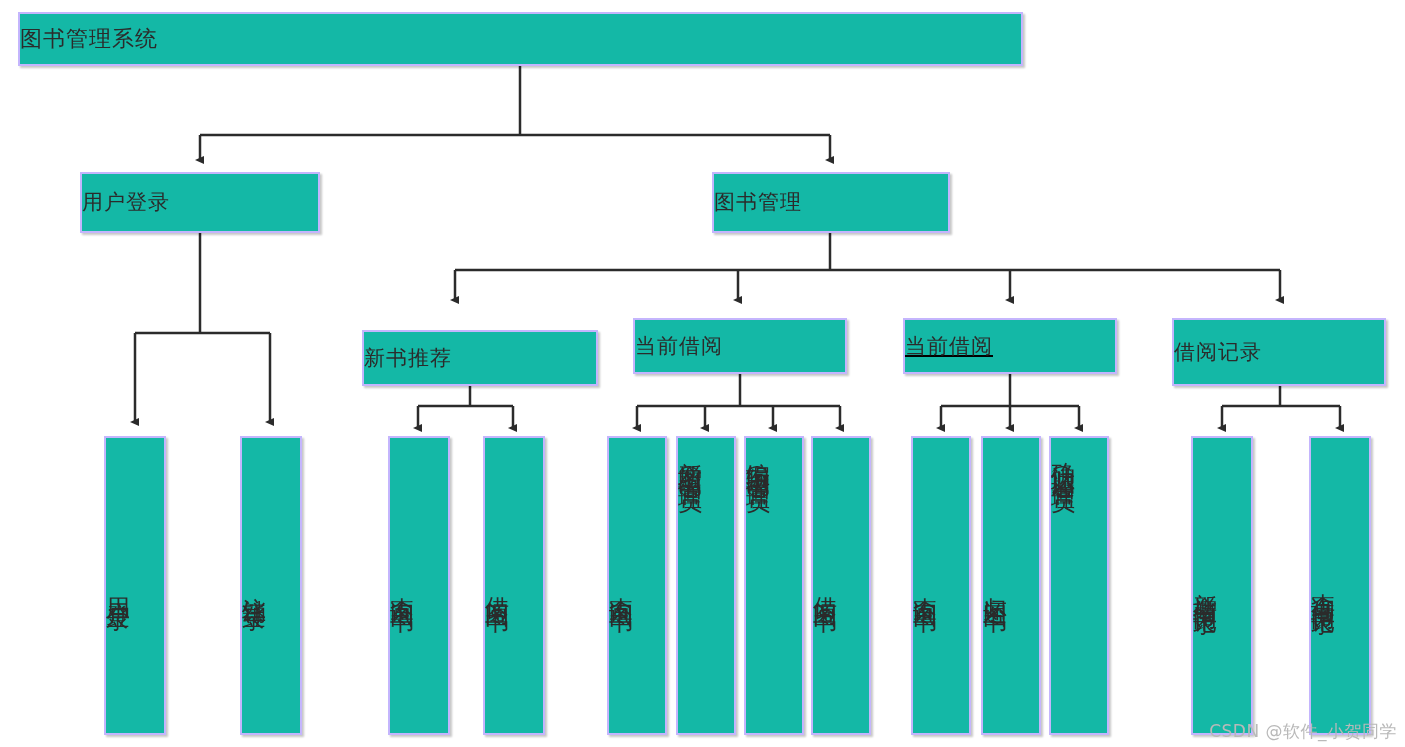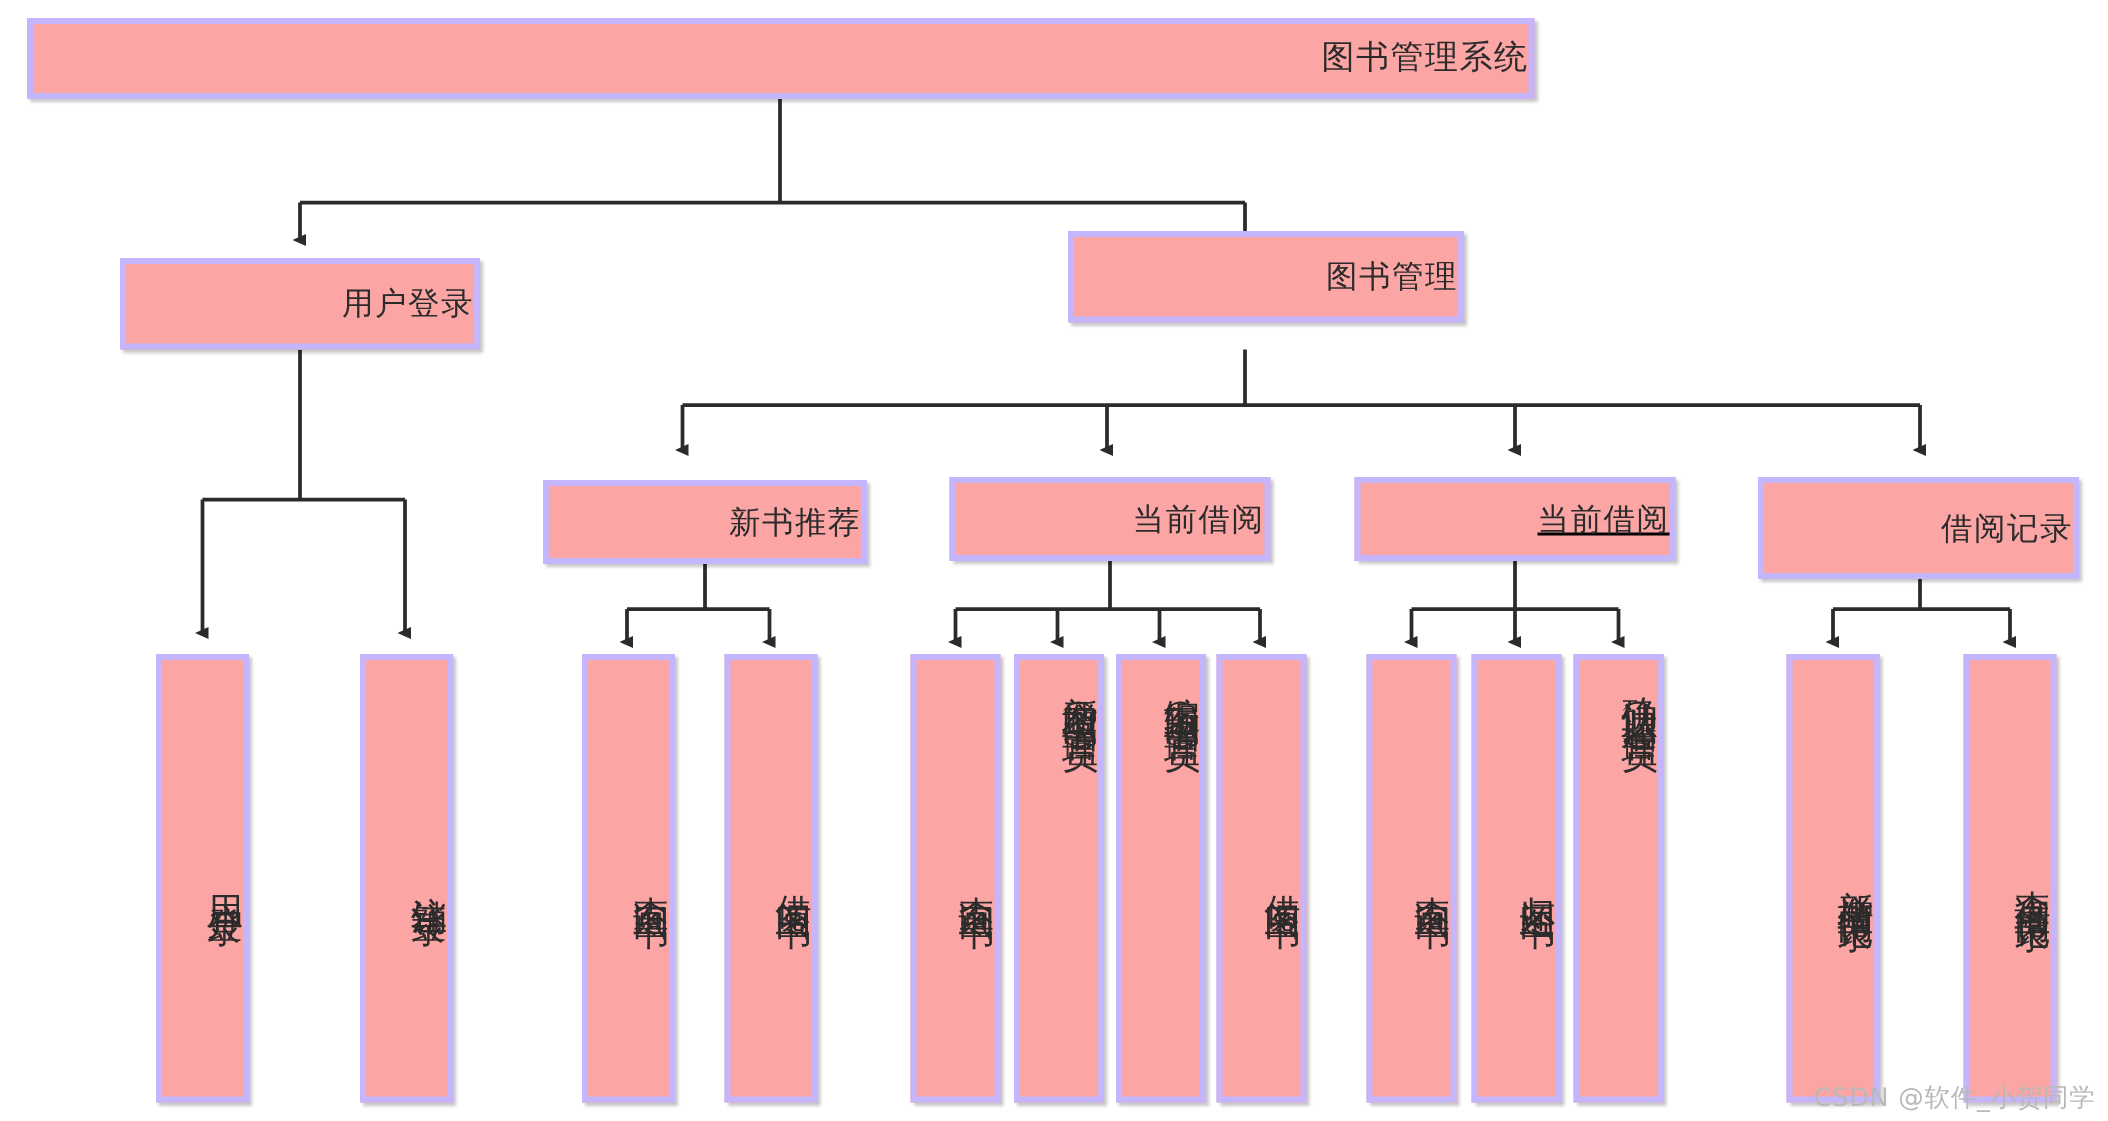--- a/index.html
+++ b/index.html
@@ -20,26 +20,26 @@
   #edge-layer {
     position: absolute;
     left: 0;
     top: 0;
     width: 1405px;
     height: 747px;
   }
   .node {
     position: absolute;
     box-sizing: border-box;
-    background: #fca5a5;
-    border: 4px solid #c4b5fd;
+    background: #14b8a6;
+    border: 2px solid #c4b5fd;
     box-shadow: 2px 2px 2px rgba(0,0,0,0.22);
     display: flex;
     align-items: center;
-    justify-content: flex-end;
+    justify-content: flex-start;
     z-index: 2;
   }
   .node-label {
     color: #2b2b2b;
     line-height: 1.05;
     text-align: center;
     white-space: nowrap;
   }
   .node.root .node-label {
     font-size: 22px;
@@ -130,25 +130,25 @@
     </g>
   </svg>
 
   <div class="node root" style="left:18px; top:12px; width:1005px; height:54px;">
     <span class="node-label">图书管理系统</span>
   </div>
 
   <div class="node level2" style="left:80px; top:172px; width:240px; height:61px;">
     <span class="node-label">用户登录</span>
   </div>
-  <div class="node level2" style="left:712px; top:154px; width:264px; height:61px;">
+  <div class="node level2" style="left:712px; top:172px; width:238px; height:61px;">
     <span class="node-label">图书管理</span>
   </div>
 
-  <div class="node level2" style="left:362px; top:320px; width:216px; height:56px;padding-left:28px;">
+  <div class="node level2" style="left:362px; top:330px; width:236px; height:56px;">
     <span class="node-label">新书推荐</span>
   </div>
   <div class="node level2" style="left:633px; top:318px; width:214px; height:56px;">
     <span class="node-label">当前借阅</span>
   </div>
   <div class="node level2" style="left:903px; top:318px; width:214px; height:56px;text-decoration:underline;">
     <span class="node-label">当前借阅</span>
   </div>
   <div class="node level2" style="left:1172px; top:318px; width:214px; height:68px;">
     <span class="node-label">借阅记录</span>

